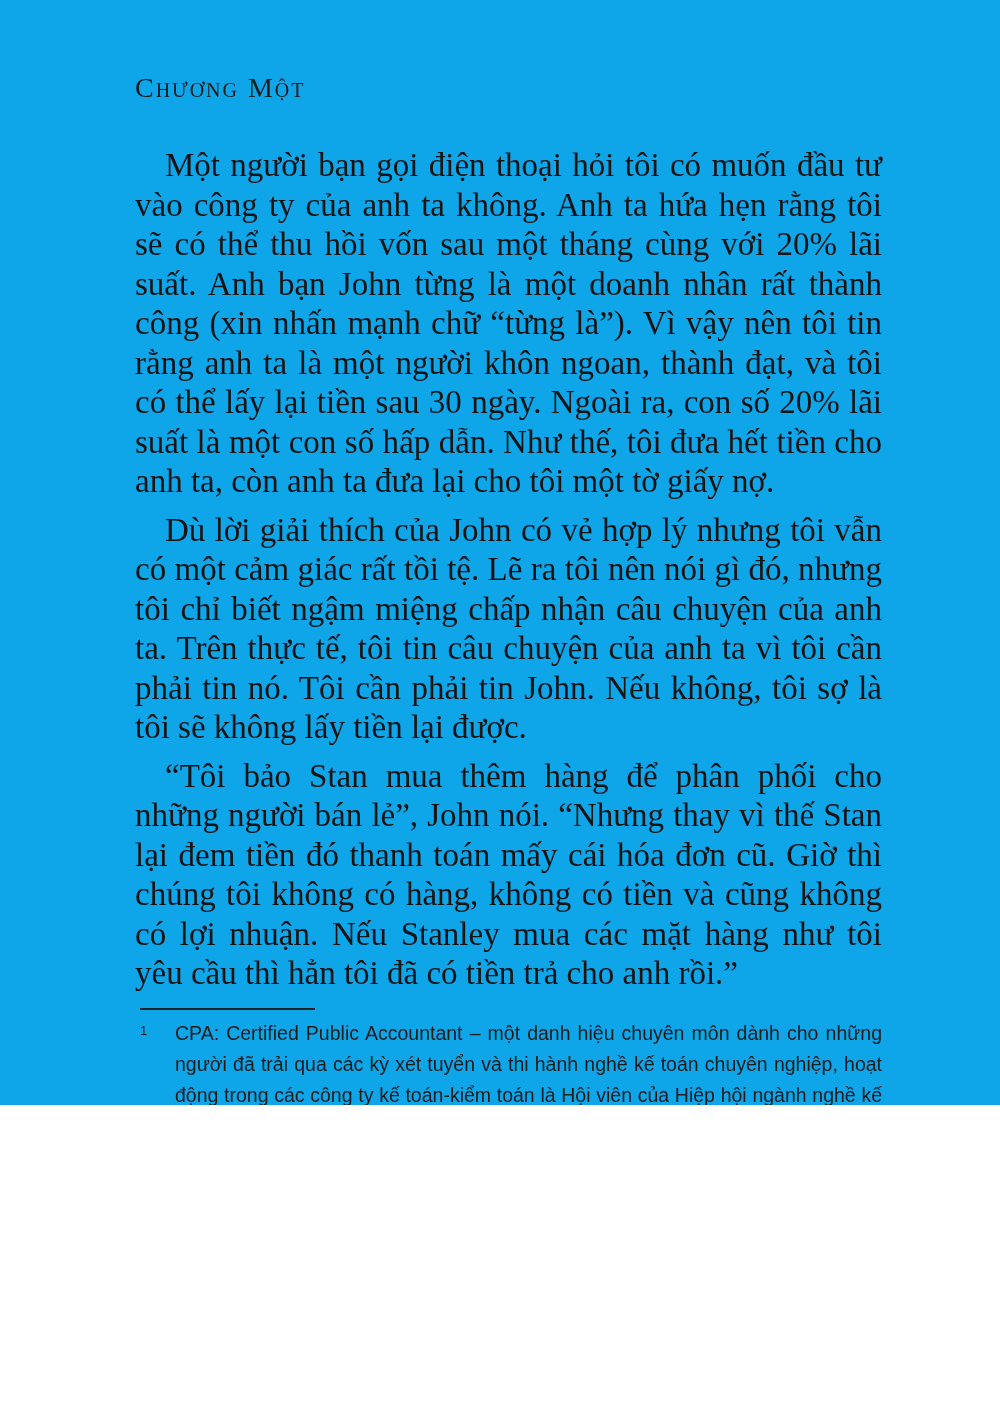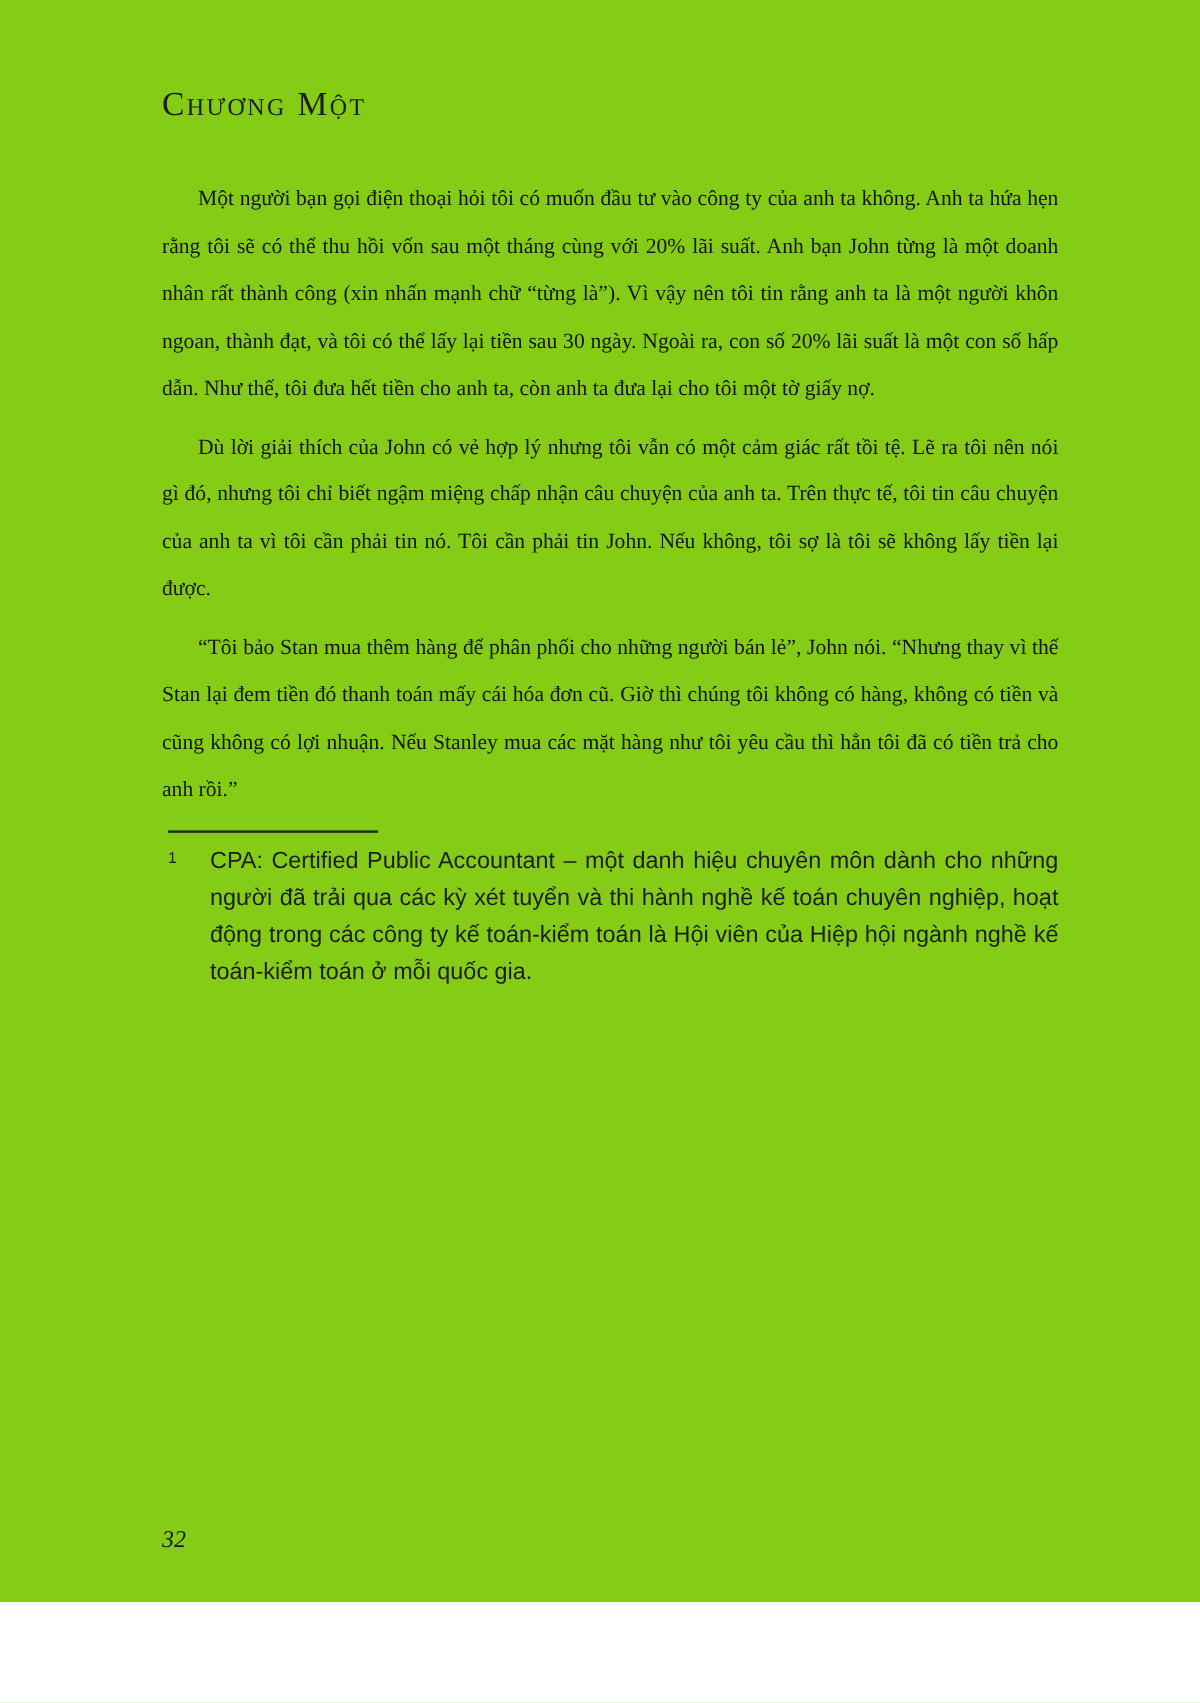--- a/index.html
+++ b/index.html
@@ -4,37 +4,37 @@
 <title>Book Page</title>
 <style>
   html, body {
     margin: 0;
     padding: 0;
     background: #ffffff;
   }
   .page {
     position: relative;
     width: 1000px;
-    height: 1335px;
-    background: #84cc16;
+    height: 1105px;
+    background: #0ea5e9;
     color: #161616;
     box-sizing: border-box;
     padding: 72px 118px 0 135px;
     font-family: "Liberation Serif", "DejaVu Serif", serif;
     overflow: hidden;
   }
   .running-header {
     font-variant: small-caps;
     font-size: 28px;
     letter-spacing: 2px;
     color: #1d1d1d;
   }
   .body-text {
     margin-top: 42px;
-    font-size: 18px;
+    font-size: 33px;
     line-height: 39.5px;
     text-align: justify;
     color: #141414;
   }
   .body-text p {
     margin: 0 0 9px 0;
     text-indent: 30px;
   }
   .body-text p:last-child {
     margin-bottom: 0;

